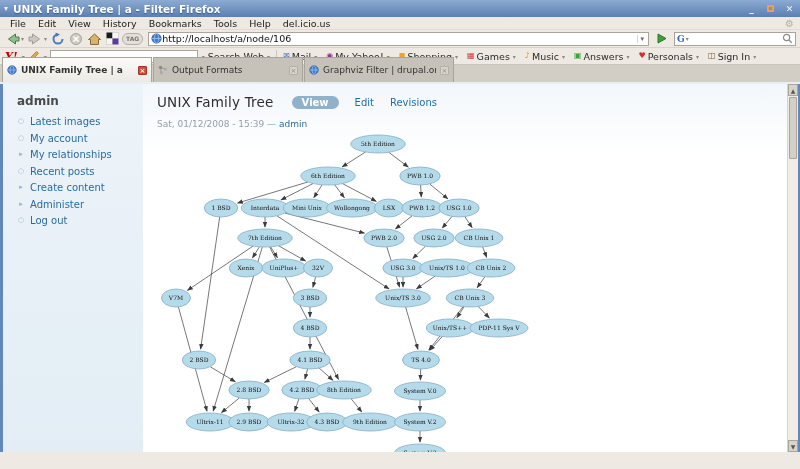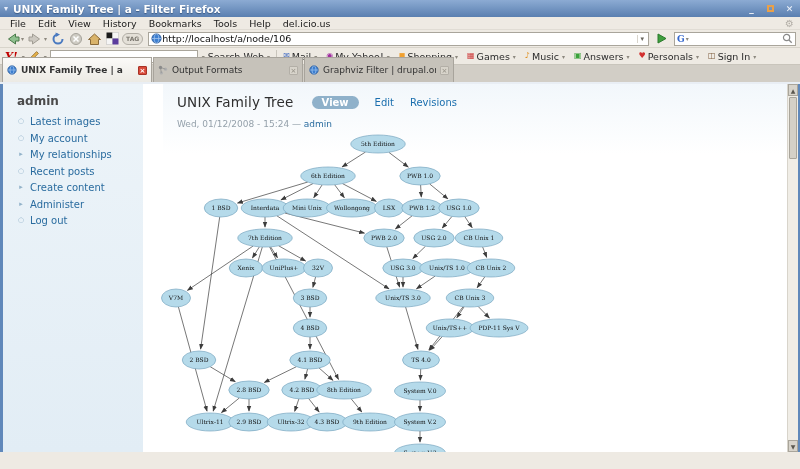--- a/index.html
+++ b/index.html
@@ -51,21 +51,21 @@
   .tab.active .close { background:#d84a3a; border-color:#a83226; color:#fff; font-weight:bold; }
 
   
   .viewport { position:relative; height:368px; display:flex; background:#fff; border-left:3px solid #6088ba; border-right:2px solid #6088ba; overflow:hidden; flex:0 0 auto; }
   .sidebar { width:140px; background:linear-gradient(#edf4f9,#e2edf5); padding:10px 8px 0 14px; flex:0 0 auto; }
   .sidebar h2 { font-size:12px; color:#4a4a4a; font-weight:bold; margin-bottom:8px; }
   .side-item { display:flex; align-items:center; gap:5px; margin-bottom:5.5px; }
   .bullet { width:8px; text-align:center; color:#92b2c9; font-size:7px; line-height:1; }
   .side-link { color:#2a6c9f; font-size:10px; }
 
-  .content { flex:1; background:linear-gradient(#f2f7fb,#ffffff 70px); padding:10px 0 0 14px; position:relative;margin-left:20px; }
+  .content { flex:1; background:linear-gradient(#f2f7fb,#ffffff 70px); padding:10px 0 0 14px; position:relative; }
   .page-head { display:flex; align-items:center; gap:18px; }
   .page-title { font-size:13.5px; color:#2e2e2e; font-weight:500; letter-spacing:.2px; }
   .ptabs { display:flex; gap:16px; align-items:center; }
   .ptab { font-size:10px; color:#1b6fae; }
   .ptab.active { background:#8fb1ca; color:#fff; font-weight:bold; border-radius:8px; padding:1px 10px; }
   .dateline { margin-top:9px; font-size:9px; color:#95a1ab; }
   .dateline a { color:#2a6c9f; text-decoration:none; }
 
   #graph-svg { position:absolute; left:0; top:0; pointer-events:none; }
   .gnode-text { font-family:"DejaVu Serif",serif; font-size:6px; fill:#101010; text-anchor:middle; }
@@ -309,21 +309,21 @@
     <div class="content">
       <div class="page-head">
         <span class="page-title">UNIX Family Tree</span>
         <span class="ptabs" id="page-tabs">
             <span class="ptab active">View</span>
             <span class="ptab">Edit</span>
             <span class="ptab">Revisions</span>
           </span>
       </div>
       <div class="dateline">
-        <span>Wed, 01/12/2008 - 15:24 —</span>
+        <span>Sat, 01/12/2008 - 15:39 —</span>
         <a href="#">admin</a>
       </div>
     </div>
 
     <svg id="graph-svg" width="789" height="368" viewBox="0 0 789 368">
         <defs>
           <marker id="arw" viewBox="0 0 8 8" refX="7" refY="4" markerWidth="6" markerHeight="6" markerUnits="userSpaceOnUse" orient="auto">
             <path d="M0,1 L8,4 L0,7 Z" fill="#3c3c3c"></path>
           </marker>
         </defs>

